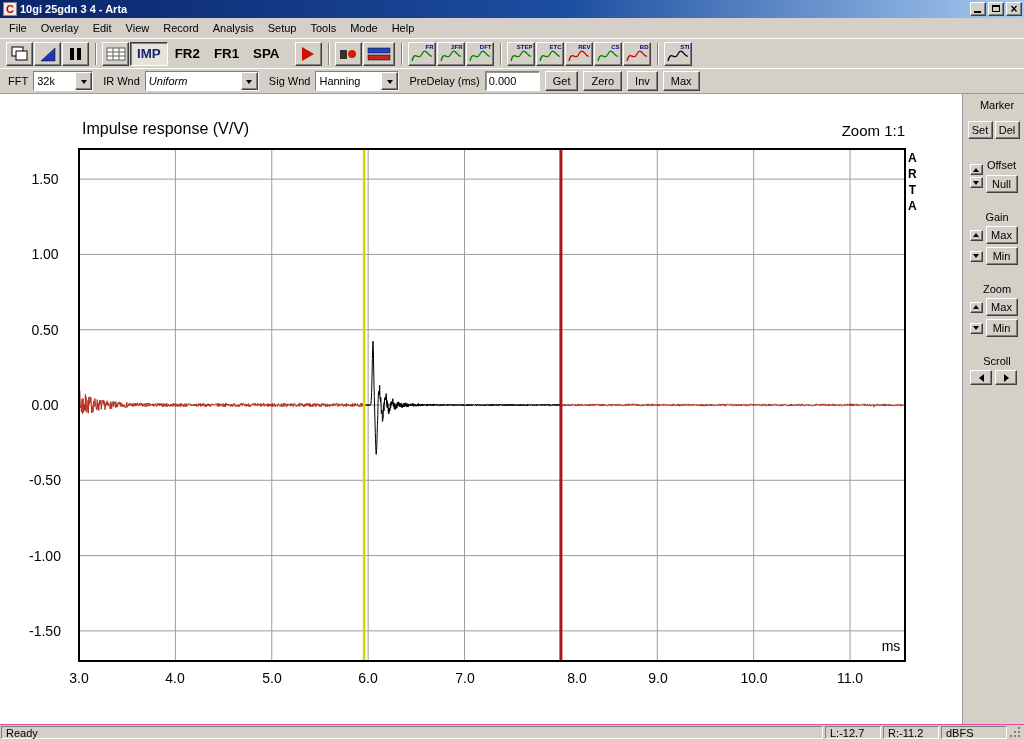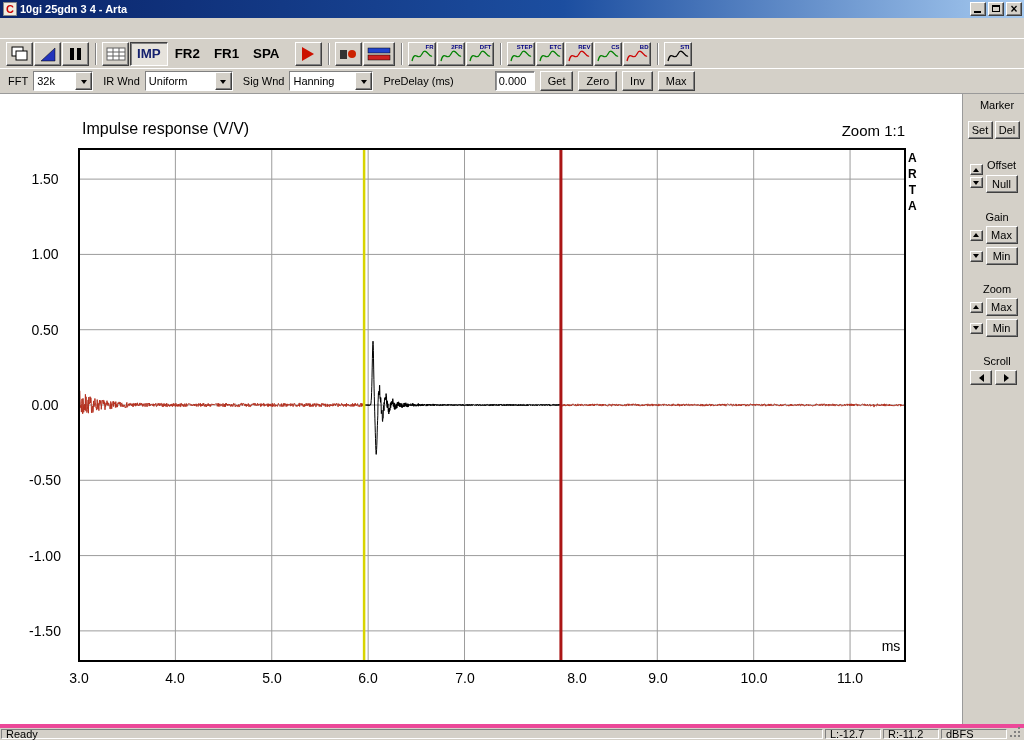--- a/index.html
+++ b/index.html
@@ -51,21 +51,21 @@
 
   
   .controlbar { position:absolute; top:68px; left:0; right:0; height:26px; display:flex; align-items:center;
     padding-left:8px; border-top:1px solid #ffffff; border-bottom:1px solid #9a9a9a; }
   .ctl-label { margin:0 5px 0 10px; white-space:nowrap; }
   .ctl-label:first-child { margin-left:0; }
   .combo { display:flex; align-items:stretch; height:20px; background:#fff; }
   .combo-text { flex:1; padding:3px 3px 0 3px; background:#fff; white-space:nowrap; overflow:hidden; }
   .combo-arrow { width:17px; }
   .dn-tri { width:0; height:0; border:3px solid transparent; border-top:4px solid #000; margin-top:4px; }
-  .txt-input { height:20px; width:40px; padding:0 3px; font-family:"Liberation Sans",sans-serif; font-size:11px; outline:none;margin-left:36px; }
+  .txt-input { height:20px; width:55px; padding:0 3px; font-family:"Liberation Sans",sans-serif; font-size:11px; outline:none; }
   .ctl-btn { height:20px; padding:0 7px; margin-left:5px; }
 
   
   .client { position:absolute; top:94px; left:0; width:962px; height:630px; background:#fff; }
   .chart-title { position:absolute; left:82px; top:26px; font-size:16px; color:#000; }
   .zoom-indicator { position:absolute; right:57px; top:28px; font-size:15px; }
   .arta-mark { position:absolute; left:908px; top:56px; font-size:12px; font-weight:bold; line-height:16px; text-align:center; }
   #plot-svg { position:absolute; left:78px; top:54px; }
   .ytick { position:absolute; left:20px; width:50px; text-align:center; font-size:14px; line-height:14px; }
   .xtick { position:absolute; top:576px; width:40px; text-align:center; font-size:14px; }
@@ -86,21 +86,21 @@
   .tri-dn { width:0; height:0; border-left:3px solid transparent; border-right:3px solid transparent; border-top:4px solid #000; }
   .tri-l { width:0; height:0; border-top:4px solid transparent; border-bottom:4px solid transparent; border-right:5px solid #000; }
   .tri-r { width:0; height:0; border-top:4px solid transparent; border-bottom:4px solid transparent; border-left:5px solid #000; }
   .sp-col { display:flex; flex-direction:column; align-items:center; gap:4px; }
   .gap18 { margin-top:18px; }
   .rowpair { display:flex; justify-content:center; gap:3px; margin-top:3px; align-items:center; }
   .scroll-btn { width:22px; height:15px; }
 
   
   .statusbar { position:absolute; bottom:0; left:0; right:0; height:16px; display:flex; align-items:stretch;
-    border-top:4px solid #ec4899; background:#d4d0c8; padding:1px 2px 1px 1px; gap:2px; }
+    border-top:1px solid #ec4899; background:#d4d0c8; padding:1px 2px 1px 1px; gap:2px; }
   .cell { border:1px solid; border-color:#808080 #ffffff #ffffff #808080; padding:0 4px; display:flex; align-items:center; }
   .cell.grow { flex:1; }
   .grip { width:13px; height:13px; align-self:flex-end; }
 </style>
 </head>
 <body>
 
 <div class="win">
 
   <div class="titlebar">
@@ -112,20 +112,32 @@
         </span>
       <span class="wbtn btn3d">
           <i class="glyph-max"></i>
         </span>
       <span class="wbtn btn3d">
           <span class="glyph-close">×</span>
         </span>
     </span>
   </div>
 
+  <div class="menubar">
+    <span class="menu-item">File</span>
+    <span class="menu-item">Overlay</span>
+    <span class="menu-item">Edit</span>
+    <span class="menu-item">View</span>
+    <span class="menu-item">Record</span>
+    <span class="menu-item">Analysis</span>
+    <span class="menu-item">Setup</span>
+    <span class="menu-item">Tools</span>
+    <span class="menu-item">Mode</span>
+    <span class="menu-item">Help</span>
+  </div>
 
   <div class="toolbar">
     <button class="tb-btn btn3d">
       <svg width="20" height="18" viewBox="0 0 20 18">
         <rect x="2" y="2" width="11" height="9" fill="#ffffff" stroke="#000"></rect>
         <rect x="6" y="6" width="11" height="9" fill="#ffffff" stroke="#000"></rect>
       </svg>
     </button>
     <button class="tb-btn btn3d">
       <svg width="20" height="18" viewBox="0 0 20 18">
@@ -231,21 +243,21 @@
 
   <div class="controlbar">
     <span class="ctl-label" style="margin-left:0;">FFT</span>
     <span class="combo sunken" style="width:60px;">
       <span class="combo-text">32k</span>
       <span class="combo-arrow btn3d">
           <span class="dn-tri"></span>
         </span>
     </span>
     <span class="ctl-label">IR Wnd</span>
-    <span class="combo sunken" style="width:88px;">
+    <span class="combo sunken" style="width:114px;font-style:italic;">
       <span class="combo-text">Uniform</span>
       <span class="combo-arrow btn3d">
           <span class="dn-tri"></span>
         </span>
     </span>
     <span class="ctl-label">Sig Wnd</span>
     <span class="combo sunken" style="width:84px;">
       <span class="combo-text">Hanning</span>
       <span class="combo-arrow btn3d">
           <span class="dn-tri"></span>

